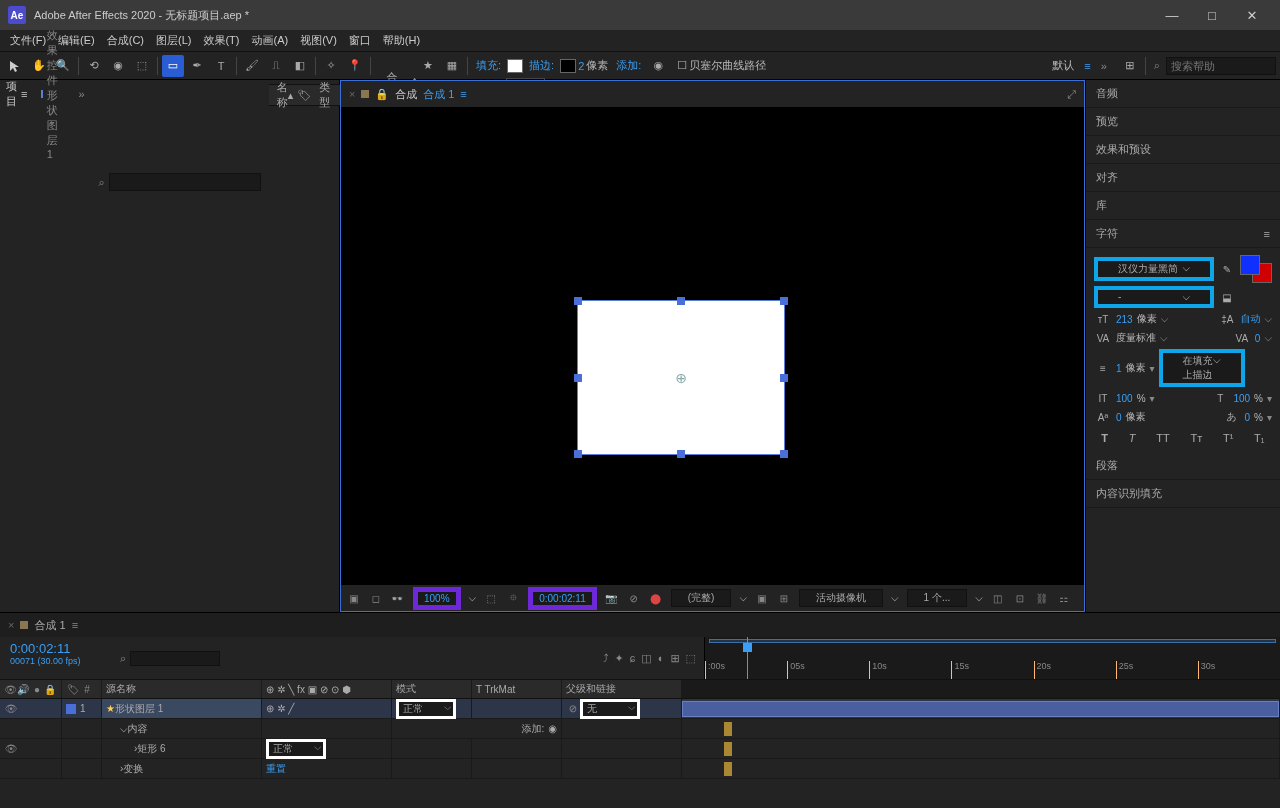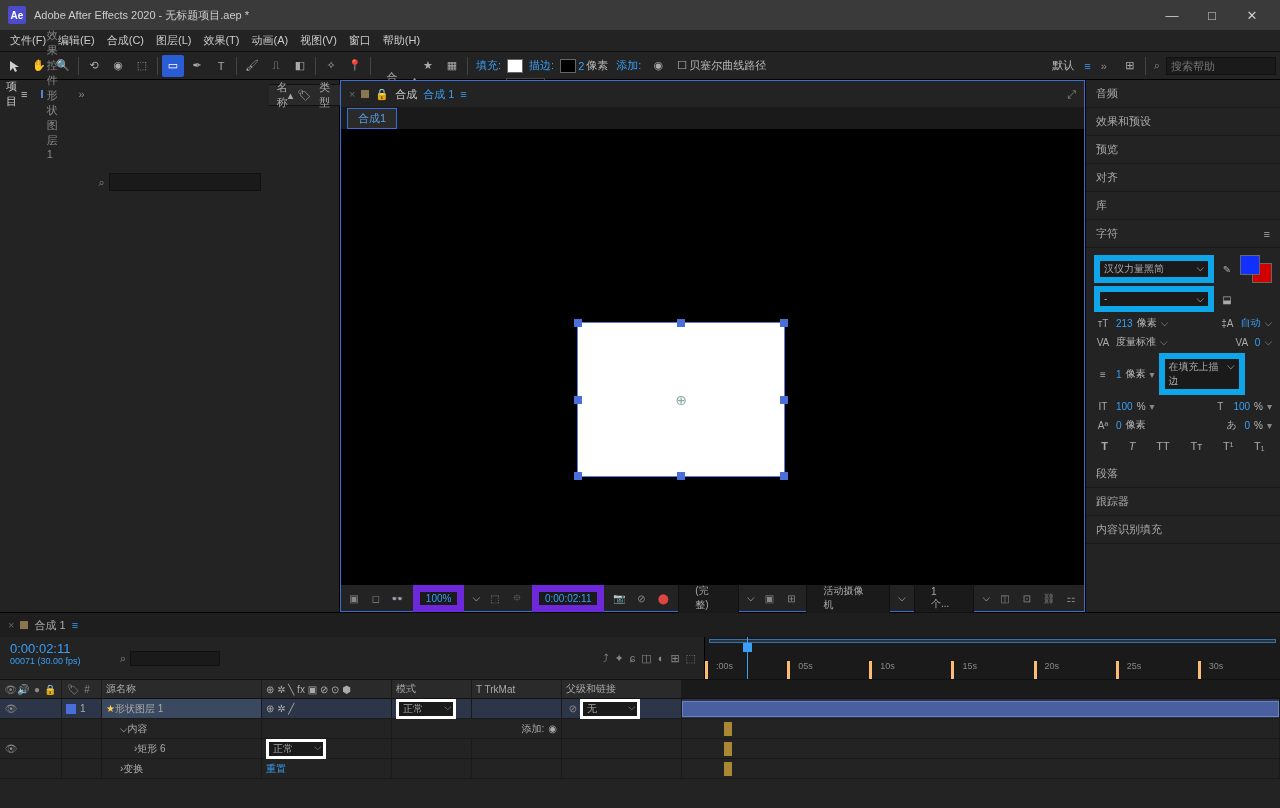--- a/index.html
+++ b/index.html
@@ -35,49 +35,49 @@
 .comphdr .lock { color:#888; }
 .comphdr .name { color:#ccc; }
 .comphdr .active { color:#3a9ff5; }
 .comptabs { height:22px; background:#1a1a1a; display:flex; align-items:center; padding:0 6px; }
 .comptabs .ctab { background:#2a2a2a; padding:2px 10px; color:#5a9fe5; border:1px solid #3a6fd8; }
 .viewer { flex:1; background:#000; position:relative; }
 .shape { position:absolute; left:236px; top:193px; width:208px; height:155px; background:#fff; border:1px solid #5a7fd8; }
 .handle { position:absolute; width:8px; height:8px; background:#4a6fd8; }
 .anchor { position:absolute; left:50%; top:50%; transform:translate(-50%,-50%); color:#8aa; font-size:14px; }
 .viewft { height:26px; background:#232323; display:flex; align-items:center; padding:0 6px; gap:8px; color:#aaa; font-size:10px; }
-.viewft .sel { background:#1a1a1a; padding:1px 6px; border:7px solid #6d28d9; color:#3a9ff5; }
+.viewft .sel { background:#1a1a1a; padding:1px 6px; border:5px solid #6d28d9; color:#3a9ff5; }
 .viewft .seln { background:#1a1a1a; padding:1px 16px; border:1px solid #111; color:#aaa; }
 .right { width:195px; background:#232323; display:flex; flex-direction:column; border-left:1px solid #000; }
 .rpanel { padding:6px 10px; border-bottom:1px solid #1a1a1a; color:#aaa; }
 .rpanel.hdr { display:flex; justify-content:space-between; align-items:center; }
 .charpanel { padding:4px 8px; }
 .charrow { display:flex; align-items:center; gap:4px; margin:3px 0; font-size:10px; }
-.charrow .dd { background:#1a1a1a; border:6px solid #0ea5e9; padding:1px 4px; color:#aaa; flex:1; display:flex; justify-content:space-between; align-items:flex-start; }
+.charrow .dd { background:#1a1a1a; border:4px solid #0ea5e9; padding:1px 20px; color:#aaa; flex:1; display:flex; justify-content:space-between; align-items:flex-start; }
 .charrow .small { width:18px; height:16px; display:flex; align-items:center; justify-content:center; color:#aaa; }
 .charrow .blue { color:#3a9ff5; }
 .colorsw { width:32px; height:28px; position:relative; }
 .colorsw .fg { position:absolute; width:20px; height:20px; background:#1030ff; border:1px solid #666; z-index:2; }
 .colorsw .bg { position:absolute; width:20px; height:20px; background:#d00000; border:1px solid #666; right:0; bottom:0; }
 .stylebtns { display:flex; gap:6px; padding:4px 0; justify-content:space-around; }
 .stylebtns span { font-size:11px; color:#aaa; }
 .leftft { height:26px; background:#232323; display:flex; align-items:center; padding:0 6px; gap:6px; color:#888; border-top:1px solid #111; }
 .leftft .ic { width:18px; height:16px; display:flex; align-items:center; justify-content:center; }
 .timeline { height:196px; background:#232323; display:flex; flex-direction:column; border-top:1px solid #000; }
 .tltabs { height:24px; display:flex; align-items:center; padding:0 8px; gap:6px; color:#aaa; background:#1e1e1e; }
 .tlhdr { display:flex; height:42px; }
 .tlhdr .tc { width:120px; padding:4px 10px; }
 .tlhdr .tc .time { color:#3a9ff5; font-size:13px; }
 .tlhdr .tc .fps { color:#3a9ff5; font-size:9px; }
 .tlhdr .search { width:120px; display:flex; align-items:center; }
 .tlhdr .search input { background:#1a1a1a; border:1px solid #111; width:90px; padding:1px 4px; color:#aaa; font-size:10px; }
 .tlhdr .btns { flex:1; display:flex; align-items:center; gap:6px; padding:0 8px; justify-content:flex-end; color:#888; }
 .tlhdr .ruler { width:576px; position:relative; background:#1a1a1a; border-left:1px solid #000; }
 .ruler .ticks { position:absolute; bottom:0; left:0; right:0; height:18px; display:flex; color:#888; font-size:9px; }
-.ruler .ticks span { flex:1; border-left:3px solid #fdba74; padding-left:8px; }
+.ruler .ticks span { flex:1; border-left:1px solid #fdba74; padding-left:2px; }
 .ruler .playhead { position:absolute; left:42px; top:0; width:1px; height:100%; background:#3a9ff5; }
 .ruler .playhead::before { content:''; position:absolute; top:6px; left:-4px; width:9px; height:9px; background:#3a9ff5; }
 .ruler .work { position:absolute; left:4px; right:4px; top:2px; height:4px; background:#234; border:1px solid #3a6fa8; }
 .tlcols { height:20px; display:flex; background:#2a2a2a; color:#aaa; font-size:10px; border-top:1px solid #111; border-bottom:1px solid #111; }
 .tlcols > div { padding:2px 4px; border-right:1px solid #1a1a1a; display:flex; align-items:center; }
 .tlrow { height:20px; display:flex; font-size:10px; color:#aaa; border-bottom:1px solid #1a1a1a; }
 .tlrow > div { padding:1px 4px; display:flex; align-items:center; border-right:1px solid #1a1a1a; }
 .tlrow.sel { background:#2d3548; }
 .tlrow .bar { background:#4a5f9f; height:16px; margin:2px 0; width:100%; border:1px solid #6a7fbf; }
 .tlrow .marker { position:absolute; width:8px; height:14px; background:#aa8833; left:42px; }
@@ -200,23 +200,20 @@
 
   <div class="center">
     <div class="comphdr">
       <span style="color:#666">×</span>
       <span style="width:8px;height:8px;background:#8a7650;display:inline-block"></span>
       <span class="lock">🔒</span>
       <span class="name">合成</span>
       <span class="active">合成 1</span>
       <span style="color:#3a9ff5">≡</span>
       <span style="margin-left:auto;color:#888">⤢</span>
-    </div>
-    <div class="comptabs">
-      <div class="ctab">合成1</div>
     </div>
     <div class="viewer">
       <div class="shape">
         <div class="handle" style="left:-4px;top:-4px"></div>
         <div class="handle" style="left:50%;top:-4px;margin-left:-4px"></div>
         <div class="handle" style="right:-4px;top:-4px"></div>
         <div class="handle" style="left:-4px;top:50%;margin-top:-4px"></div>
         <div class="handle" style="right:-4px;top:50%;margin-top:-4px"></div>
         <div class="handle" style="left:-4px;bottom:-4px"></div>
         <div class="handle" style="left:50%;bottom:-4px;margin-left:-4px"></div>
@@ -246,22 +243,22 @@
         <span>⌵</span>
       <span class="ic14">◫</span>
       <span class="ic14">⊡</span>
       <span class="ic14">⛓</span>
       <span class="ic14">⚏</span>
     </div>
   </div>
 
   <div class="right">
     <div class="rpanel">音频</div>
+    <div class="rpanel">预览</div>
     <div class="rpanel">效果和预设</div>
-    <div class="rpanel">预览</div>
     <div class="rpanel">对齐</div>
     <div class="rpanel">库</div>
     <div class="rpanel hdr">
         <span>字符</span>
         <span>≡</span>
       </div>
     <div class="charpanel">
       <div class="charrow">
         <div class="dd">
             <span>汉仪力量黑简</span>
@@ -334,21 +331,20 @@
       <div class="stylebtns">
         <span><b>T</b></span>
         <span><i>T</i></span>
         <span>TT</span>
         <span>Tᴛ</span>
         <span>T¹</span>
         <span>T₁</span>
       </div>
     </div>
     <div class="rpanel">段落</div>
-    <div class="rpanel">跟踪器</div>
     <div class="rpanel">内容识别填充</div>
   </div>
 </div>
 
 <div class="timeline">
   <div class="tltabs">
     <span style="color:#666">×</span>
     <span style="width:8px;height:8px;background:#8a7650;display:inline-block"></span>
     <span>合成 1</span>
     <span style="color:#3a9ff5">≡</span>

